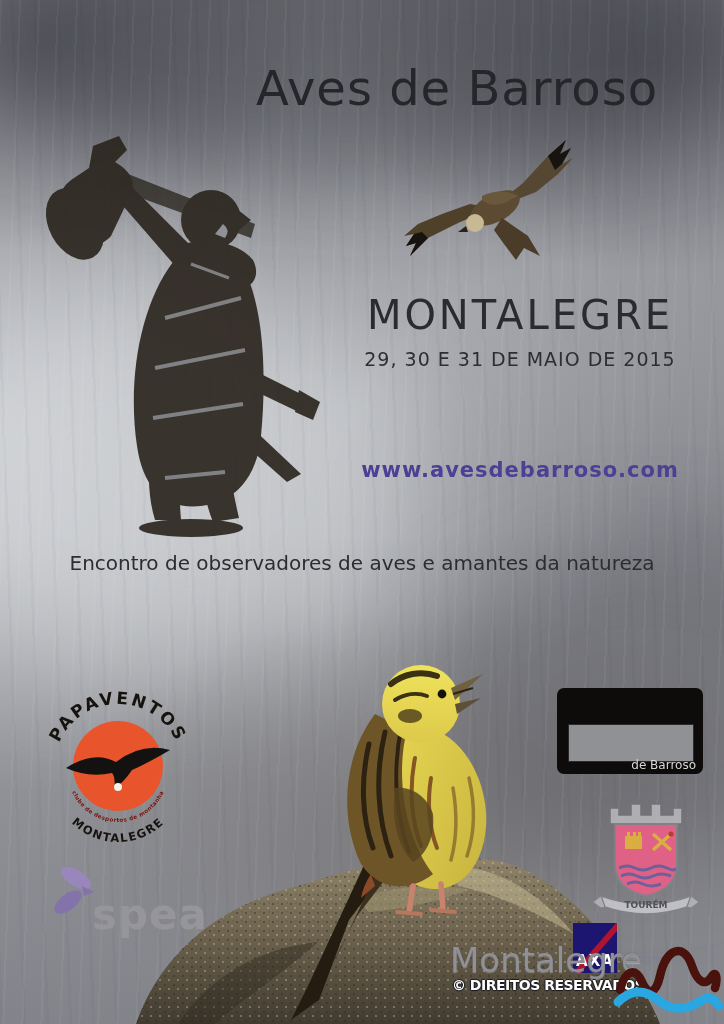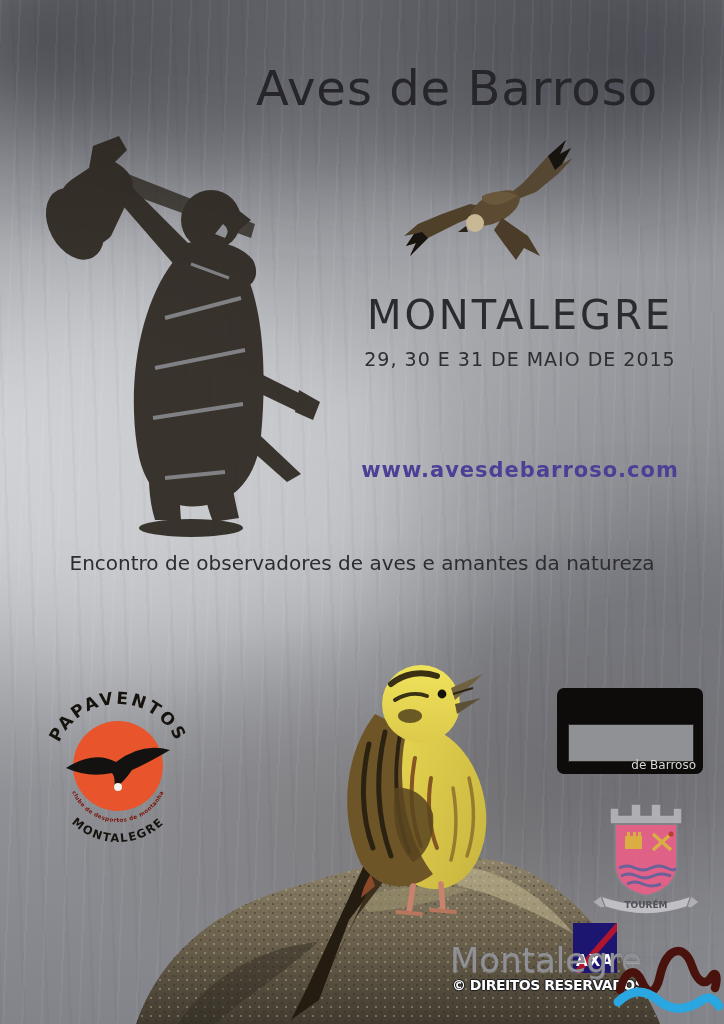--- a/index.html
+++ b/index.html
@@ -237,20 +237,28 @@
       <path d="M224 130 C230 156 230 184 222 208" fill="none"></path>
     </g>
 
     <g stroke="#c8826e" stroke-width="5.5" stroke-linecap="round">
       <path d="M168 238 L164 264" fill="none"></path>
       <path d="M196 236 L198 262" fill="none"></path>
     </g>
     <path d="M152 264 L176 266 M186 262 L210 264" stroke="#b8765e" stroke-width="4" stroke-linecap="round"></path>
   </svg>
 
+  <div id="spea" class="abs">
+    <svg width="70" height="70" style="position:absolute;left:0;top:0;" viewBox="0 0 70 70">
+      <ellipse cx="28" cy="20" rx="17" ry="8" transform="rotate(32 28 20)" fill="#9b87c0"></ellipse>
+      <ellipse cx="20" cy="44" rx="16" ry="8" transform="rotate(-38 20 44)" fill="#8470ae"></ellipse>
+      <path d="M34 28 L46 34 L36 38 Z" fill="#8470ae"></path>
+    </svg>
+    <span class="word">spea</span>
+  </div>
 
   <div id="axa" class="abs">
     <div class="stripe"></div>
     <div class="word">AXA</div>
   </div>
 
   <div id="municipio-faint" class="abs">Montalegre</div>
   <div id="montalegre-wordmark" class="abs">Montalegre</div>
   <div id="copyright" class="abs">© DIREITOS RESERVADOS</div>
 

